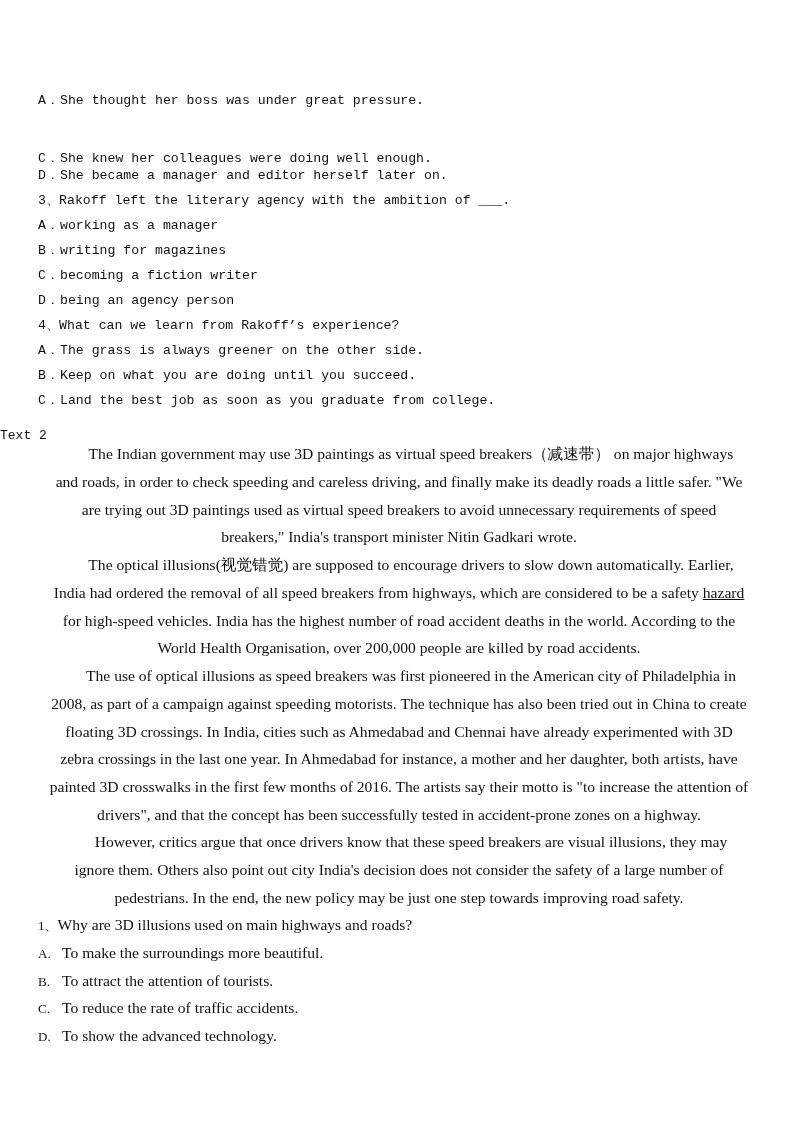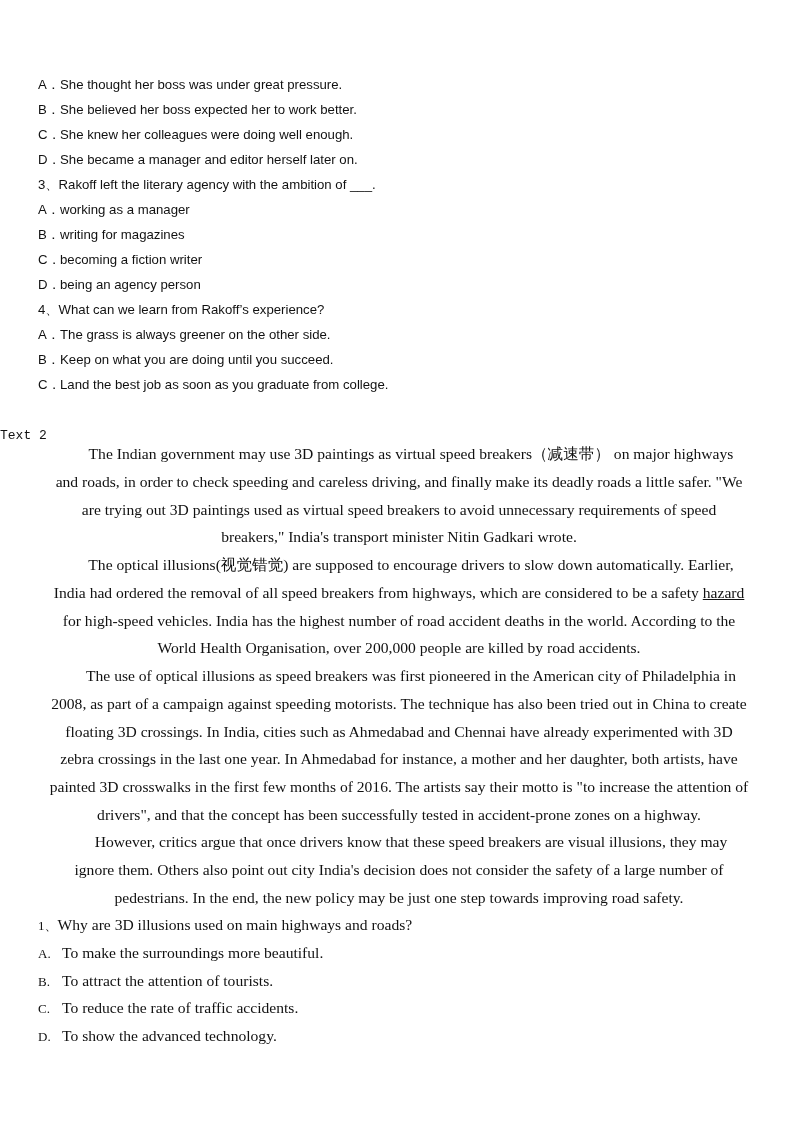--- a/index.html
+++ b/index.html
@@ -1,37 +1,36 @@
 <!DOCTYPE html>
 <html><head>
 <meta charset="utf-8">
 <style>
   html, body { margin: 0; padding: 0; background: #ffffff; }
   body { width: 794px; height: 1123px; position: relative; overflow: hidden; color: #111; }
   .page { position: absolute; left: 0; top: 0; width: 794px; height: 1123px; }
-  .small { position: absolute; left: 38px; font-family: Liberation Sans, sans-serif; font-size: 13.2px; line-height: 16px; white-space: nowrap; }
+  .small { position: absolute; left: 38px; font-family: Liberation Mono, monospace; font-size: 13.2px; line-height: 16px; white-space: nowrap; margin-top: 16px; }
   .small .lbl { display: inline-block; width: 22px; }
   .small .qn { display: inline-block; }
   .title { position: absolute; left: 0; width: 794px; text-align: left; top: 428px; font-family: "Liberation Mono", monospace; font-size: 13px; line-height: 16px; }
   .para { position: absolute; left: 38px; width: 722px; font-family: "Liberation Serif", serif; font-size: 15.6px; line-height: 27.8px; text-align: center; }
   .para .line { display: block; white-space: nowrap; height: 27.8px; }
   .para .indent { padding-left: 24px; }
   .para u { text-decoration: underline; }
   .big { position: absolute; left: 38px; font-family: "Liberation Serif", serif; font-size: 15.6px; line-height: 20px; white-space: nowrap; }
   .big .lbl { display: inline-block; width: 24px; font-size: 13px; }
   .big .qn { font-size: 13px; }
 </style>
 </head>
 <body>
 
 <div class="page">
 
   <div class="small" style="top:77px"><span class="lbl">A．</span><span>She thought her boss was under great pressure.</span></div>
-  <div class="small" style="top:102px"><span class="lbl">B．</span><span>She believed her boss expected her to work better.</span></div>
-  <div class="small" style="top:127px"><span class="lbl">C．</span><span>She knew her colleagues were doing well enough.</span></div>
+  <div class="small" style="top:135px"><span class="lbl">C．</span><span>She knew her colleagues were doing well enough.</span></div>
   <div class="small" style="top:152px"><span class="lbl">D．</span><span>She became a manager and editor herself later on.</span></div>
 
   <div class="small" style="top:177px"><span class="qn">3、</span><span>Rakoff left the literary agency with the ambition of ___.</span></div>
   <div class="small" style="top:202px"><span class="lbl">A．</span><span>working as a manager</span></div>
   <div class="small" style="top:227px"><span class="lbl">B．</span><span>writing for magazines</span></div>
   <div class="small" style="top:252px"><span class="lbl">C．</span><span>becoming a fiction writer</span></div>
   <div class="small" style="top:277px"><span class="lbl">D．</span><span>being an agency person</span></div>
 
   <div class="small" style="top:302px"><span class="qn">4、</span><span>What can we learn from Rakoff’s experience?</span></div>
   <div class="small" style="top:327px"><span class="lbl">A．</span><span>The grass is always greener on the other side.</span></div>

